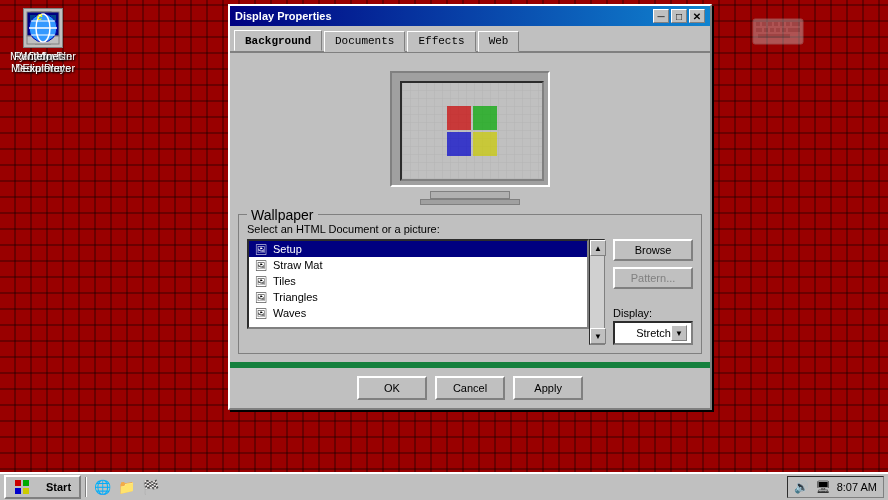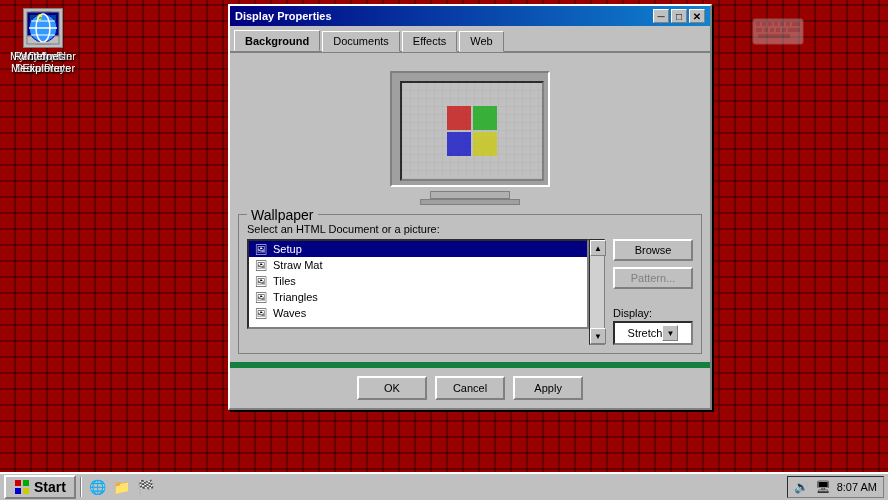--- a/index.html
+++ b/index.html
@@ -100,20 +100,21 @@
     .tab {
       padding: 3px 10px;
       font-size: 11px;
       border: 1px solid;
       border-color: #ffffff #808080 #c0c0c0 #ffffff;
       background: #c0c0c0;
       margin-right: 2px;
       cursor: pointer;
       position: relative;
       top: 1px;
+      font-family: Liberation Mono, monospace;
     }
     .tab.active {
       border-bottom-color: #c0c0c0;
       background: #c0c0c0;
       font-weight: bold;
       z-index: 1;
       top: 0;
       padding-top: 4px;
     }
 
@@ -268,21 +269,21 @@
       margin-bottom: 2px;
     }
     .select-box {
       width: 100%;
       background: white;
       border: 2px inset #808080;
       padding: 2px 4px;
       font-size: 11px;
       display: flex;
       align-items: center;
-      justify-content: center;
+      justify-content: flex-end;
     }
     .select-arrow {
       width: 16px;
       height: 16px;
       background: #c0c0c0;
       border: 1px solid;
       border-color: #ffffff #808080 #808080 #ffffff;
       display: flex;
       align-items: center;
       justify-content: center;
@@ -315,26 +316,26 @@
       display: flex;
       align-items: center;
       padding: 2px 4px;
       gap: 4px;
     }
     .start-btn {
       background: #c0c0c0;
       border: 2px solid;
       border-color: #ffffff #808080 #808080 #ffffff;
       padding: 2px 8px;
-      font-size: 14px;
+      font-size: 11px;
       font-weight: bold;
       cursor: pointer;
       display: flex;
       align-items: center;
-      gap: 4px;
+      gap: 16px;
     }
     .taskbar-sep {
       width: 2px;
       height: 20px;
       background: #808080;
       border-right: 1px solid white;
     }
     .taskbar-tray {
       margin-left: auto;
       display: flex;

